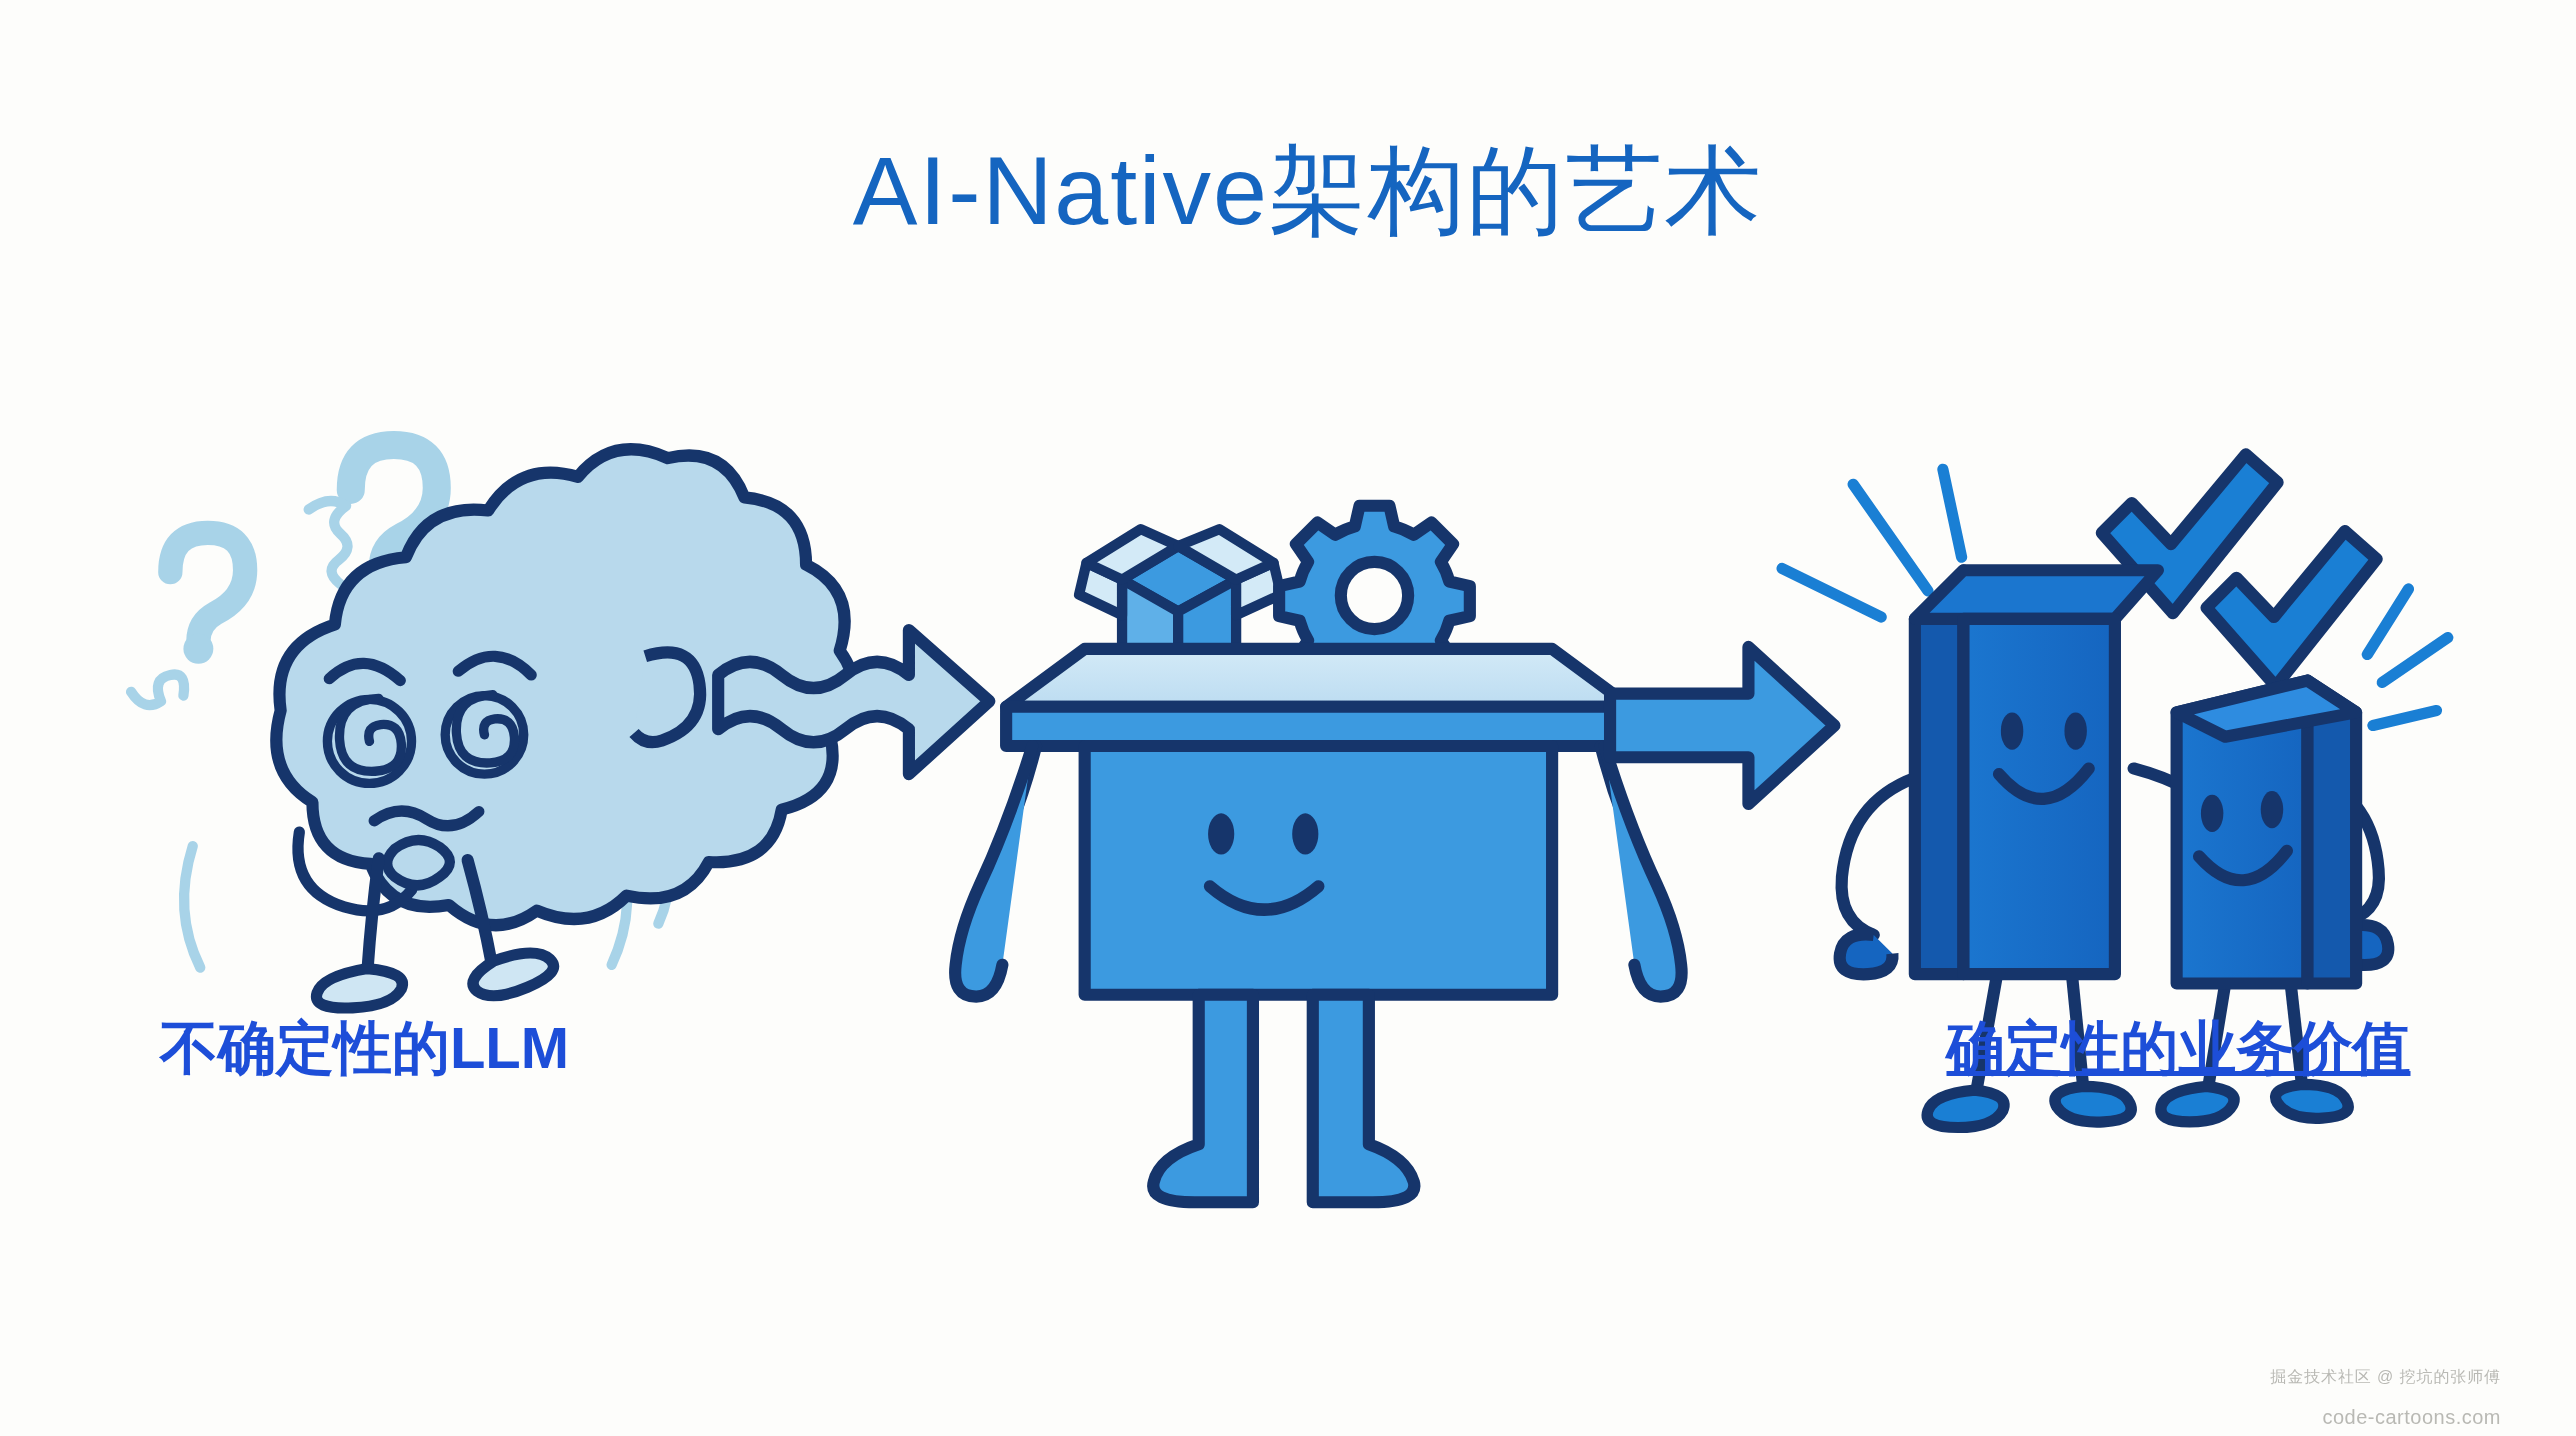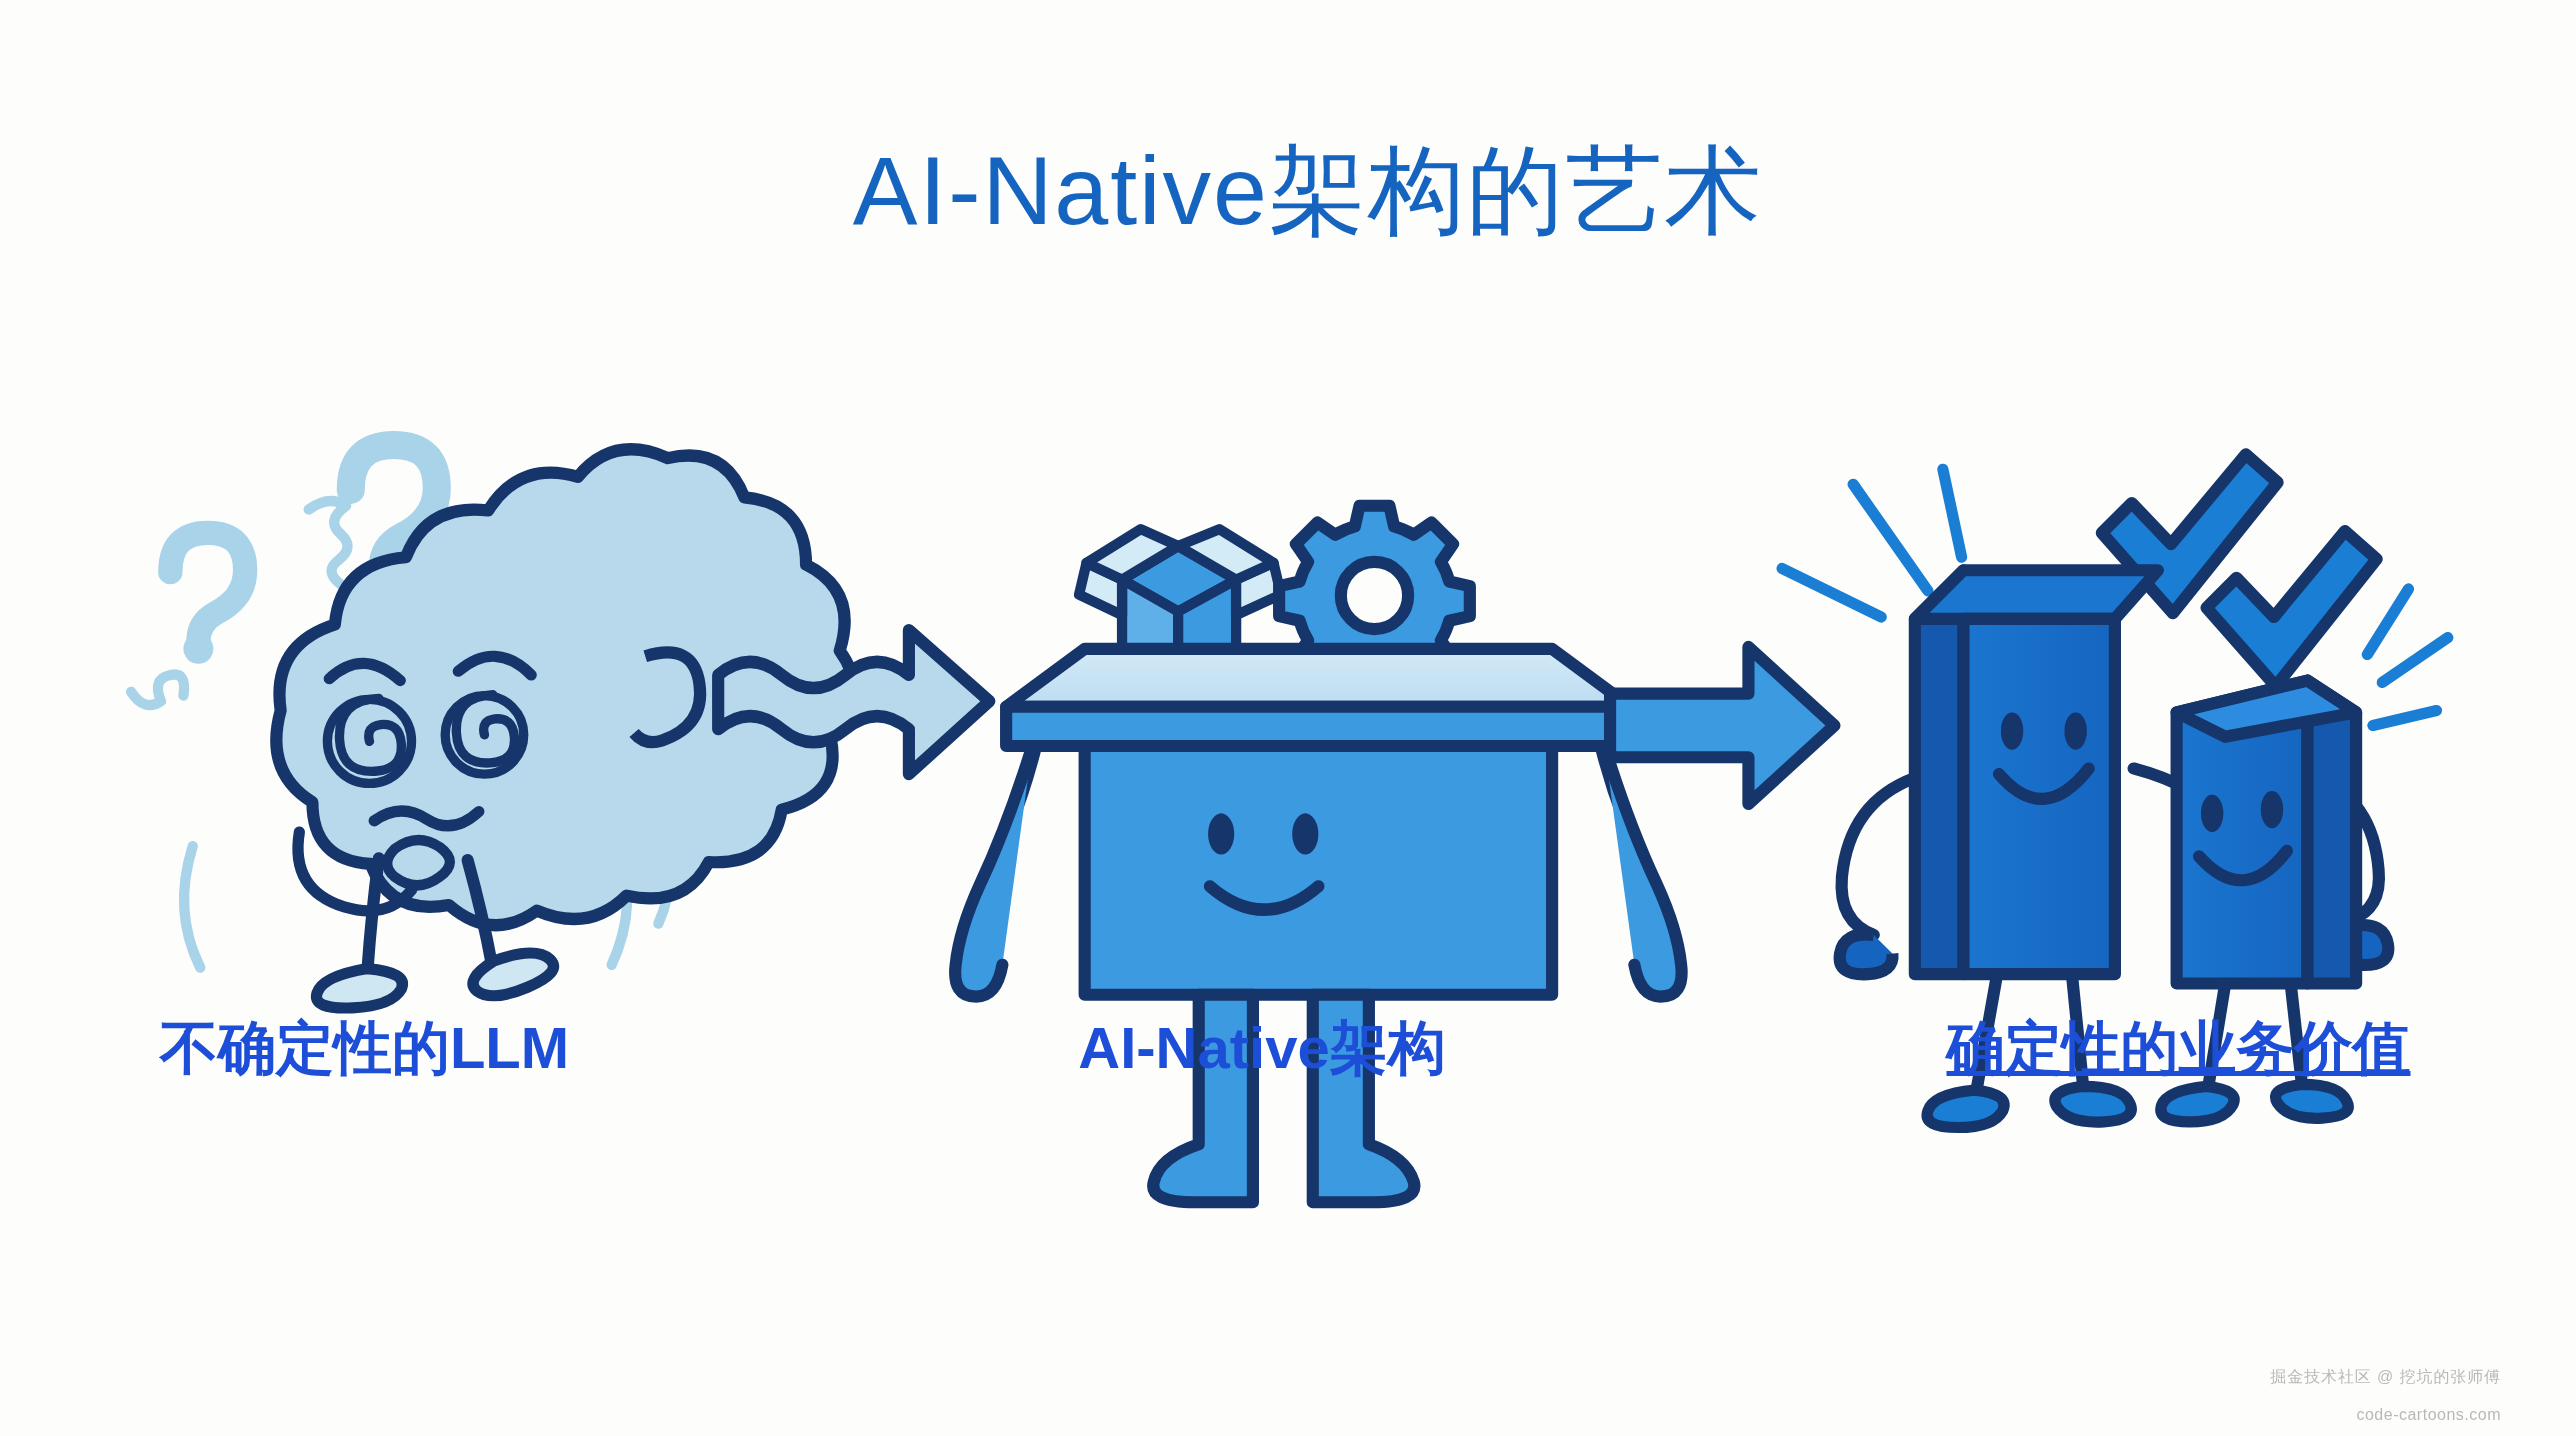--- a/index.html
+++ b/index.html
@@ -62,21 +62,21 @@
     top: 1367px;
     font-size: 16px;
     color: #b9b9b4;
     white-space: nowrap;
     letter-spacing: 0.9px;
   }
   #wm-site {
     position: absolute;
     right: 75px;
     top: 1406px;
-    font-size: 16px;
+    font-size: 20px;
     color: #b9b9b4;
     white-space: nowrap;
     letter-spacing: 0.5px;
   }
 </style>
 </head>
 <body>
 
 <div id="stage">
 
@@ -302,20 +302,19 @@
       <path d="M2328 762 l140 -34 l52 34 l-140 26 Z" fill="#2e8ce0" stroke="#16356b" stroke-width="13" stroke-linejoin="round"></path>
 
       <ellipse cx="2366" cy="870" rx="12" ry="20" fill="#16356b"></ellipse>
       <ellipse cx="2430" cy="866" rx="12" ry="20" fill="#16356b"></ellipse>
       <path d="M2352 916 q48 54 94 -6" fill="none" stroke="#16356b" stroke-width="13" stroke-linecap="round"></path>
     </g>
 
   </svg>
 
   <div id="label-1" class="panel-label">不确定性的LLM</div>
-  <div id="label-2" class="panel-label">AI-Native架构</div>
   <div id="label-3" class="panel-label">确定性的业务价值</div>
 
   <div id="wm-community">掘金技术社区 @ 挖坑的张师傅</div>
   <div id="wm-site">code-cartoons.com</div>
 
 </div>
 
 
 </body></html>

